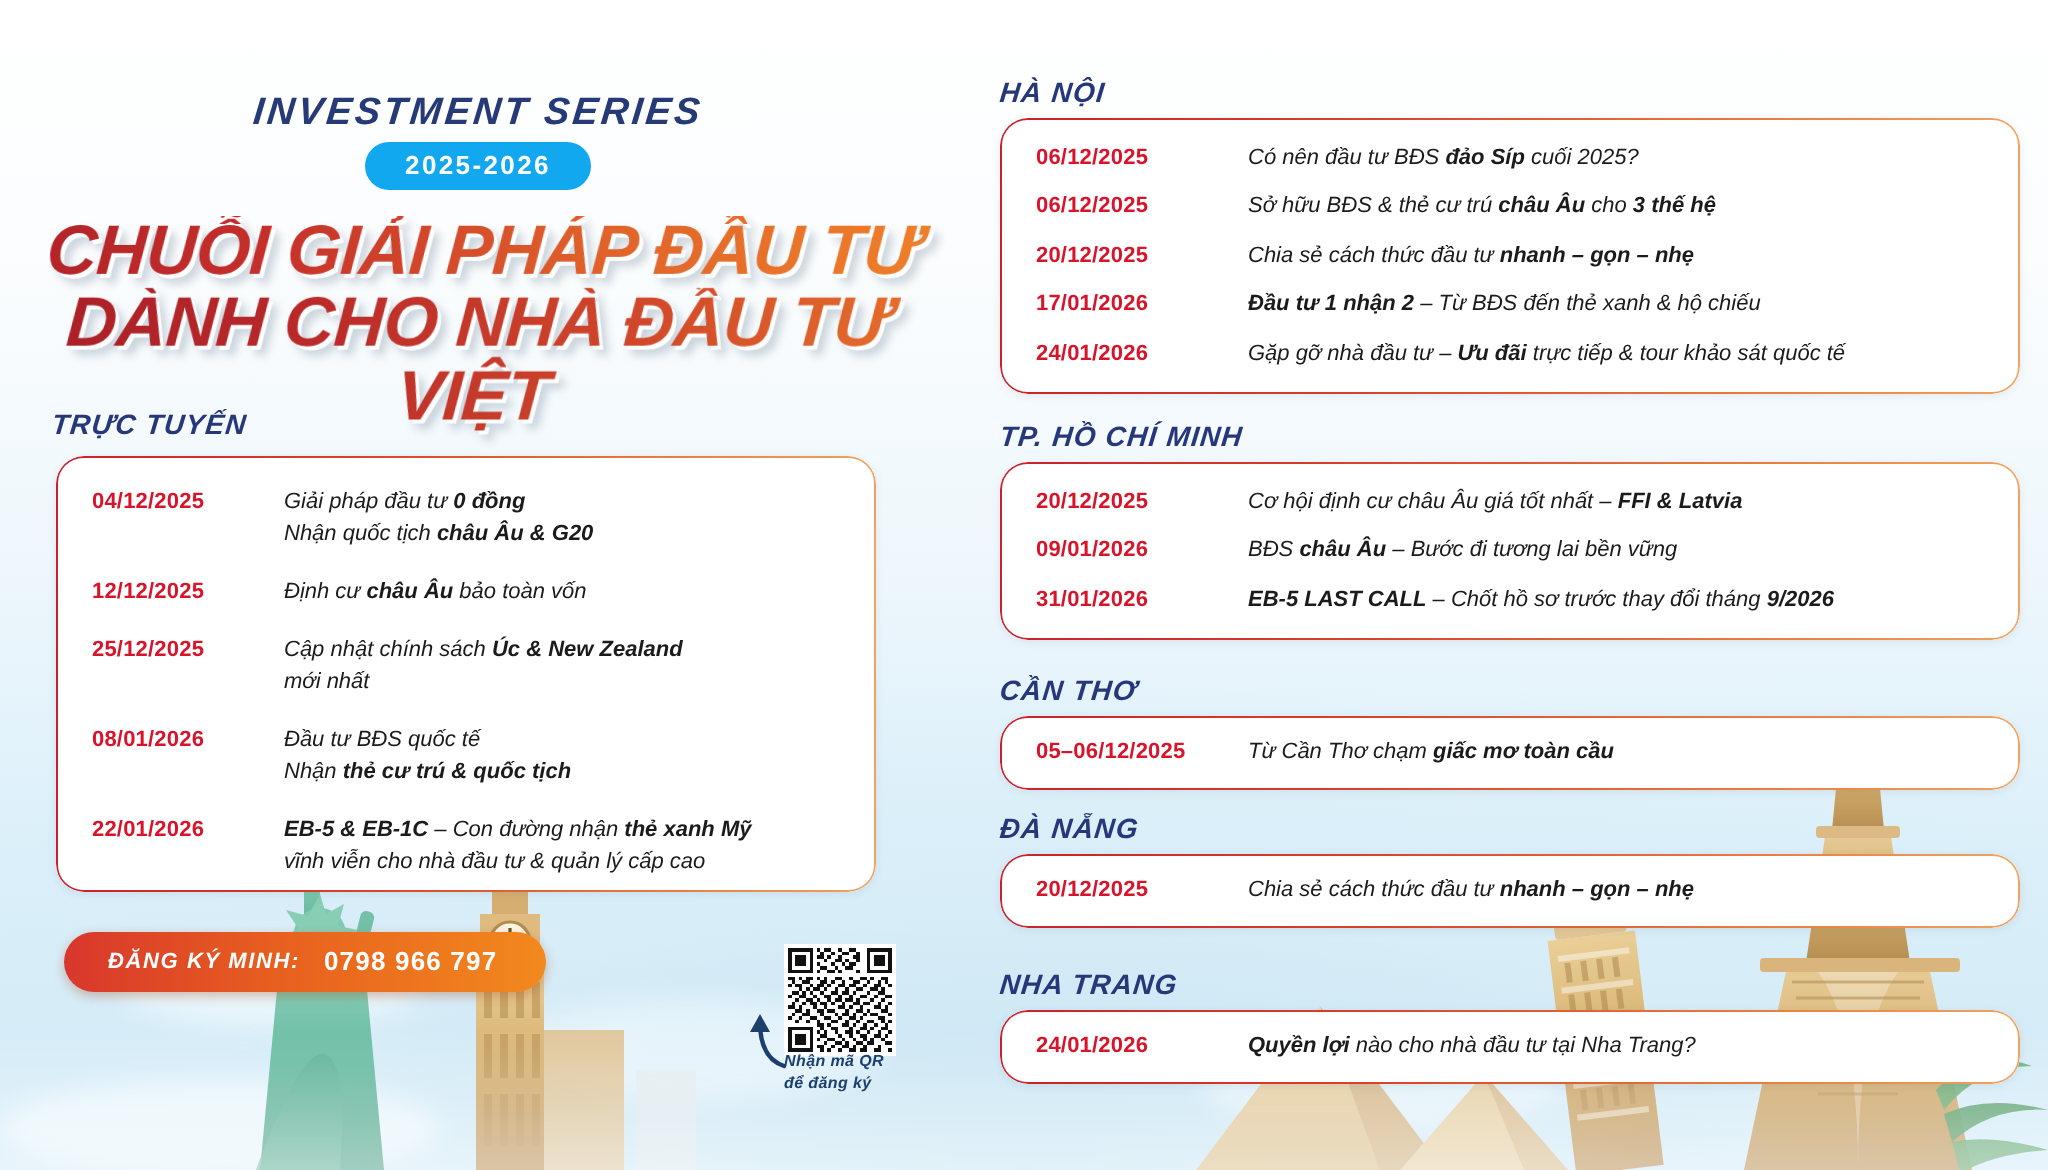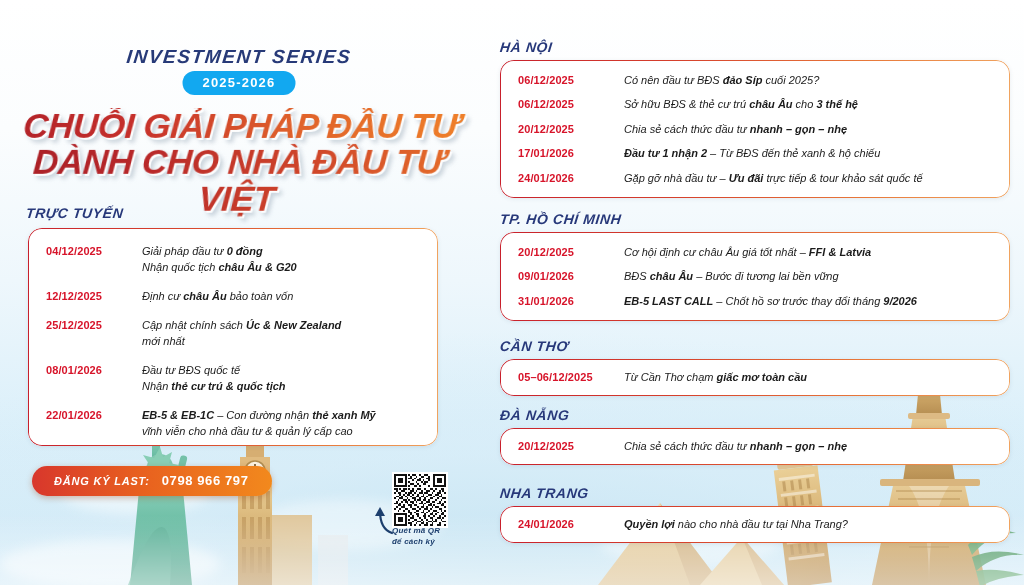--- a/index.html
+++ b/index.html
@@ -332,21 +332,21 @@
             <div class="desc">Đầu tư BĐS quốc tế<br>Nhận <b>thẻ cư trú &amp; quốc tịch</b></div>
           </div>
           <div class="row">
             <div class="date">22/01/2026</div>
             <div class="desc"><b>EB-5 &amp; EB-1C</b> – Con đường nhận <b>thẻ xanh Mỹ</b><br>vĩnh viễn cho nhà đầu tư &amp; quản lý cấp cao</div>
           </div>
         </div>
     </div>
 
     <div class="cta">
-      <span class="cta-label">ĐĂNG KÝ LAST:</span>
+      <span class="cta-label">ĐĂNG KÝ MINH:</span>
       <span class="cta-phone">0798 966 797</span>
     </div>
 
     <div class="qr-wrap">
       <svg viewBox="0 0 29 29" width="52" height="52" shape-rendering="crispEdges">
         <rect width="29" height="29" fill="#fff"></rect>
         <g fill="#111">
           <rect x="0" y="0" width="7" height="1"></rect>
             <rect x="0" y="0" width="1" height="7"></rect>
             <rect x="6" y="0" width="1" height="7"></rect>
@@ -563,22 +563,22 @@
         </g>
       </svg>
     </div>
 
     <svg class="qr-arrow" width="22" height="30" viewBox="0 0 22 30">
       <path d="M18 28 Q6 24 6 6" stroke="#1d3f6e" stroke-width="2.2" fill="none" stroke-linecap="round"></path>
       <path d="M6 2 L11 11 L1 11 Z" fill="#1d3f6e"></path>
     </svg>
 
     <div class="qr-text">
-      <div>Quét mã QR</div>
-      <div>để cách ký</div>
+      <div>Nhận mã QR</div>
+      <div>để đăng ký</div>
     </div>
   </div>
 
   <div class="right-col">
 
     <div class="rgroup g-hanoi">
       <div><span class="sec-label">HÀ NỘI</span></div>
       <div class="card rcard">
         <div class="rowlist">
             <div class="row">

